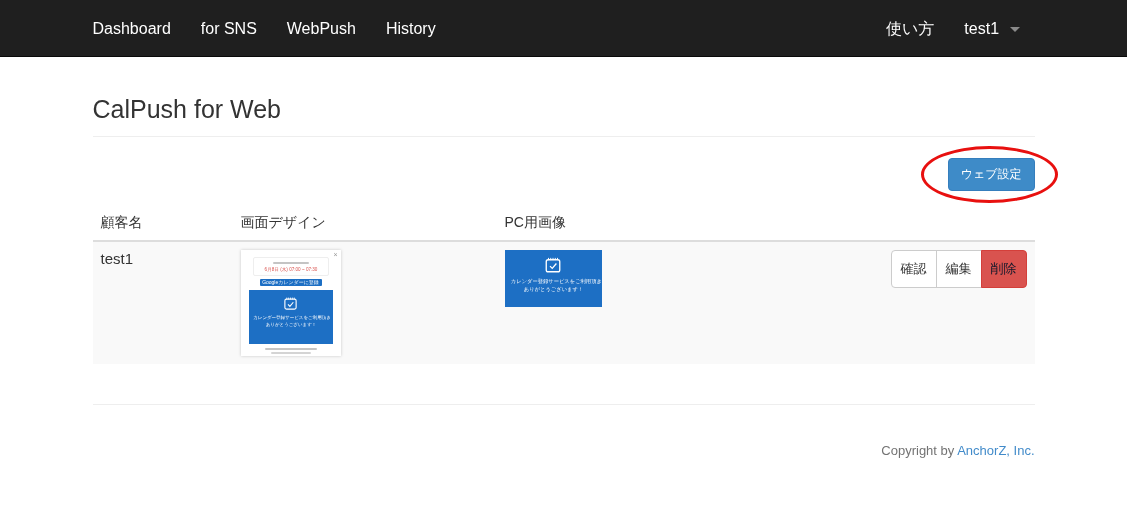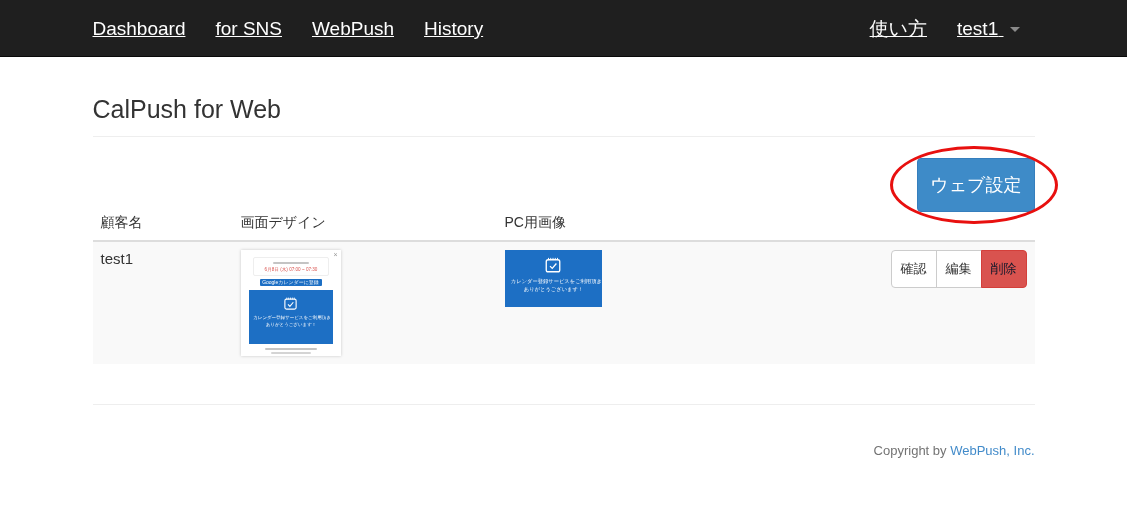--- a/index.html
+++ b/index.html
@@ -5,21 +5,21 @@
   * { box-sizing: border-box; margin: 0; padding: 0; }
   html, body { width: 1127px; height: 513px; overflow: hidden; background: #fff;
     font-family: "Liberation Sans", sans-serif; color: #333; }
 
   
   .navbar { height: 57px; background: #1f1f1f; border-bottom: 1px solid #090909; }
   .nav-container { width: 942px; margin: 0 auto; height: 57px;
     display: flex; justify-content: space-between; align-items: stretch; }
   .nav-list { list-style: none; display: flex; }
   .nav-item { position: relative; line-height: 57px; padding: 0 15px;
-    font-size: 19px; color: #ffffff; cursor: pointer; white-space: nowrap; text-decoration: underline; }
+    font-size: 16px; color: #ffffff; cursor: pointer; white-space: nowrap; }
   .nav-item:first-child { padding-left: 0; }
   .nav-item.active { color: #4aa3df; }
   .nav-right .nav-item { color: #fdfdfd; }
   .caret { display: inline-block; width: 0; height: 0; margin-left: 6px; vertical-align: middle;
     border-left: 5px solid transparent; border-right: 5px solid transparent; border-top: 5px solid #8a8a8a; }
 
   
   .red-ellipse { position: absolute; border: 3px solid #e8100f; border-radius: 50%;
     pointer-events: none; z-index: 5; }
   .nav-ellipse { left: -16px; right: -16px; top: 8px; bottom: 8px; }
@@ -27,21 +27,21 @@
 
   
   .container { width: 942px; margin: 0 auto; }
   .page-title { font-size: 25px; font-weight: normal; color: #333; margin-top: 38px; }
   hr.title-divider { border: none; border-top: 1px solid #eee; margin-top: 12px; }
   hr.footer-divider { border: none; border-top: 1px solid #eee; margin-top: 40px; }
 
   .toolbar { margin-top: 21px; text-align: right; height: 34px; }
   .btn-wrap { position: relative; display: inline-block; }
   .btn-primary { background: #3e8bc8; border: 1px solid #357ebd; color: #fff;
-    font-size: 18px; padding: 14px 12px; border-radius: 4px; cursor: pointer;
+    font-size: 12px; padding: 7px 12px; border-radius: 4px; cursor: pointer;
     font-family: "Liberation Sans", sans-serif; }
 
   
   table.customer-table { width: 100%; border-collapse: collapse; margin-top: 14px; }
   .customer-table th { text-align: left; font-size: 14px; font-weight: normal; color: #333;
     padding: 8px; border-bottom: 2px solid #ddd; }
   .customer-table td { padding: 8px; border-top: 1px solid #ddd; vertical-align: top; font-size: 15px; }
   .customer-table tbody tr { background: #f9f9f9; }
   .col-customer { width: 140px; }
   .col-design { width: 264px; }
@@ -171,16 +171,16 @@
             <button class="btn-sm btn-danger">削除</button>
           </span>
         </td>
       </tr>
     </tbody>
   </table>
 
   <hr class="footer-divider">
 
   <div class="footer">
-    <span>Copyright by </span><a>WebPush, Inc.</a>
+    <span>Copyright by </span><a>AnchorZ, Inc.</a>
   </div>
 
 </div>
 
 </body></html>

